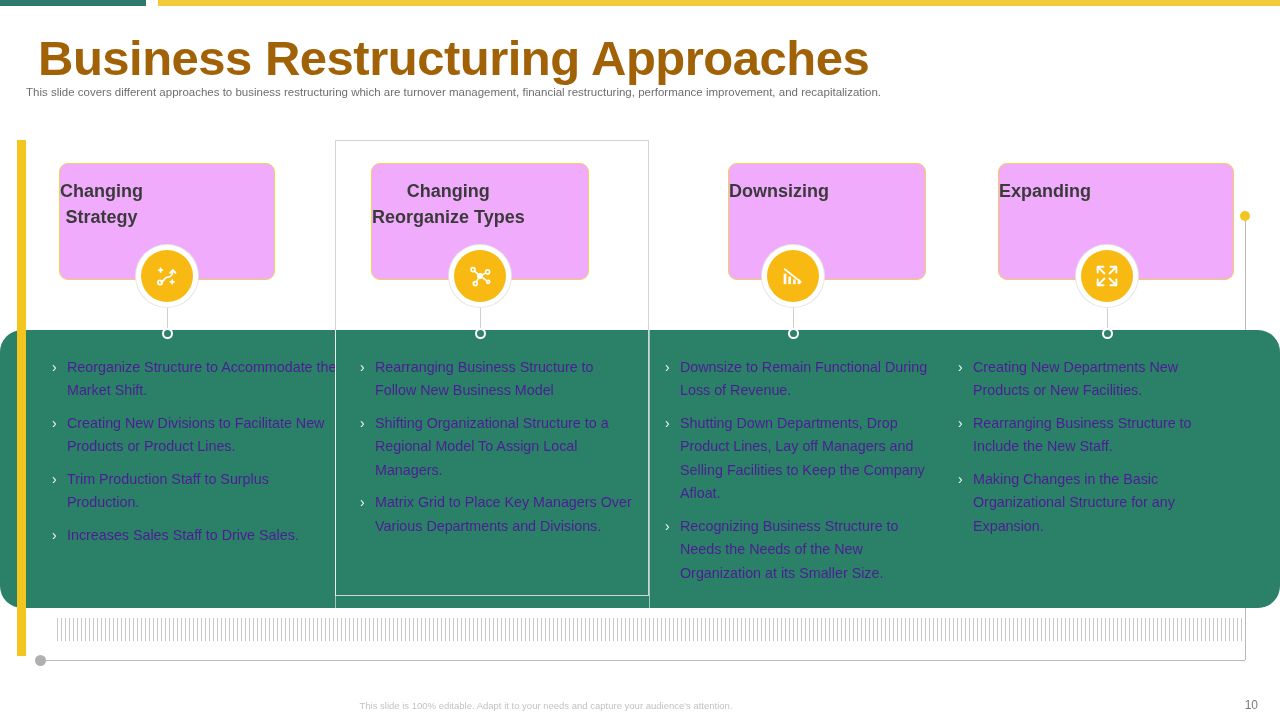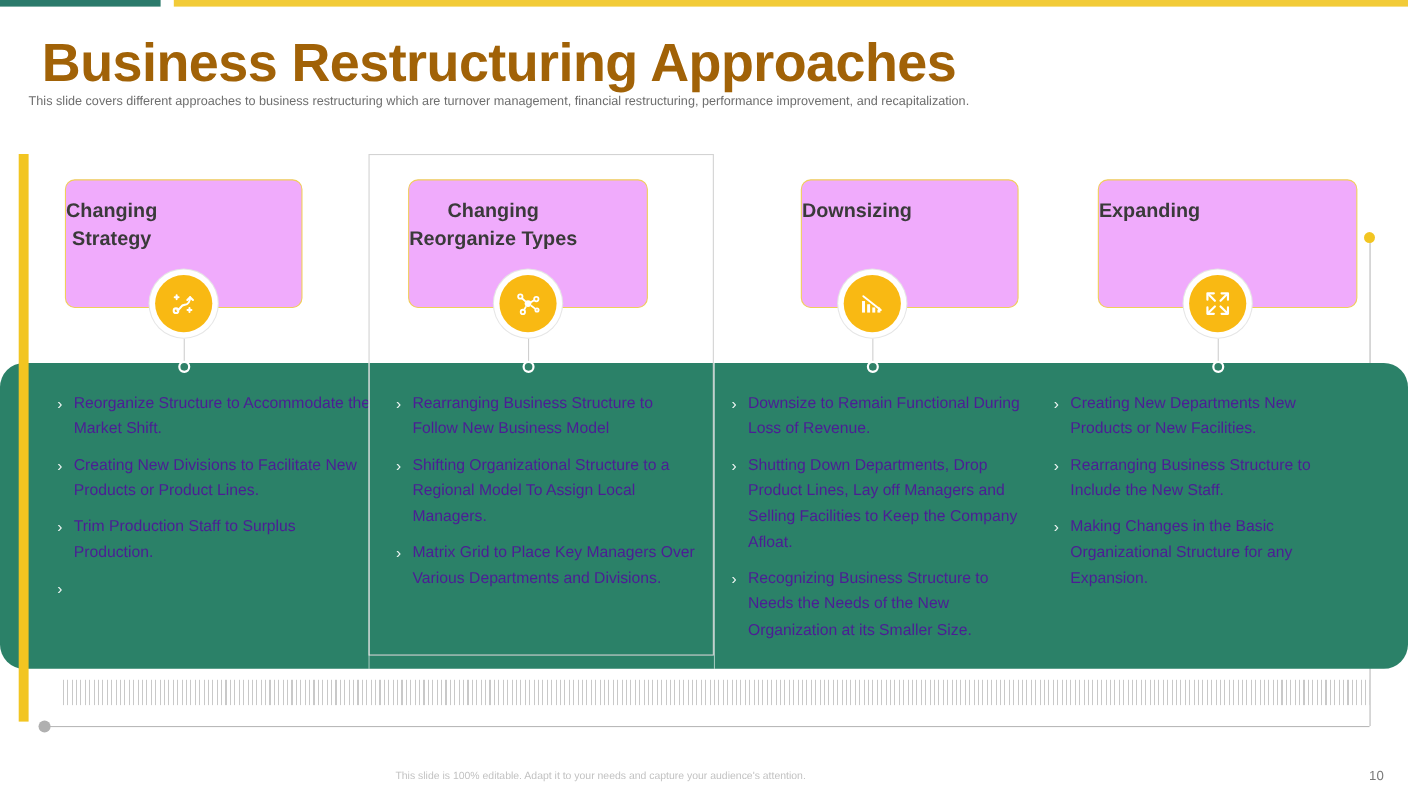--- a/index.html
+++ b/index.html
@@ -250,20 +250,21 @@
   <div class="bullet">
     <span class="chev">›</span>
     <span class="btext">Creating New Divisions to Facilitate New Products or Product Lines.</span>
   </div>
   <div class="bullet">
     <span class="chev">›</span>
     <span class="btext">Trim Production Staff to Surplus Production.</span>
   </div>
   <div class="bullet">
     <span class="chev">›</span>
+    <span class="btext">Increases Sales Staff to Drive Sales.</span>
   </div>
 </div>
 
 <div class="col c2">
   <div class="bullet">
     <span class="chev">›</span>
     <span class="btext">Rearranging Business Structure to Follow New Business Model</span>
   </div>
   <div class="bullet">
     <span class="chev">›</span>

